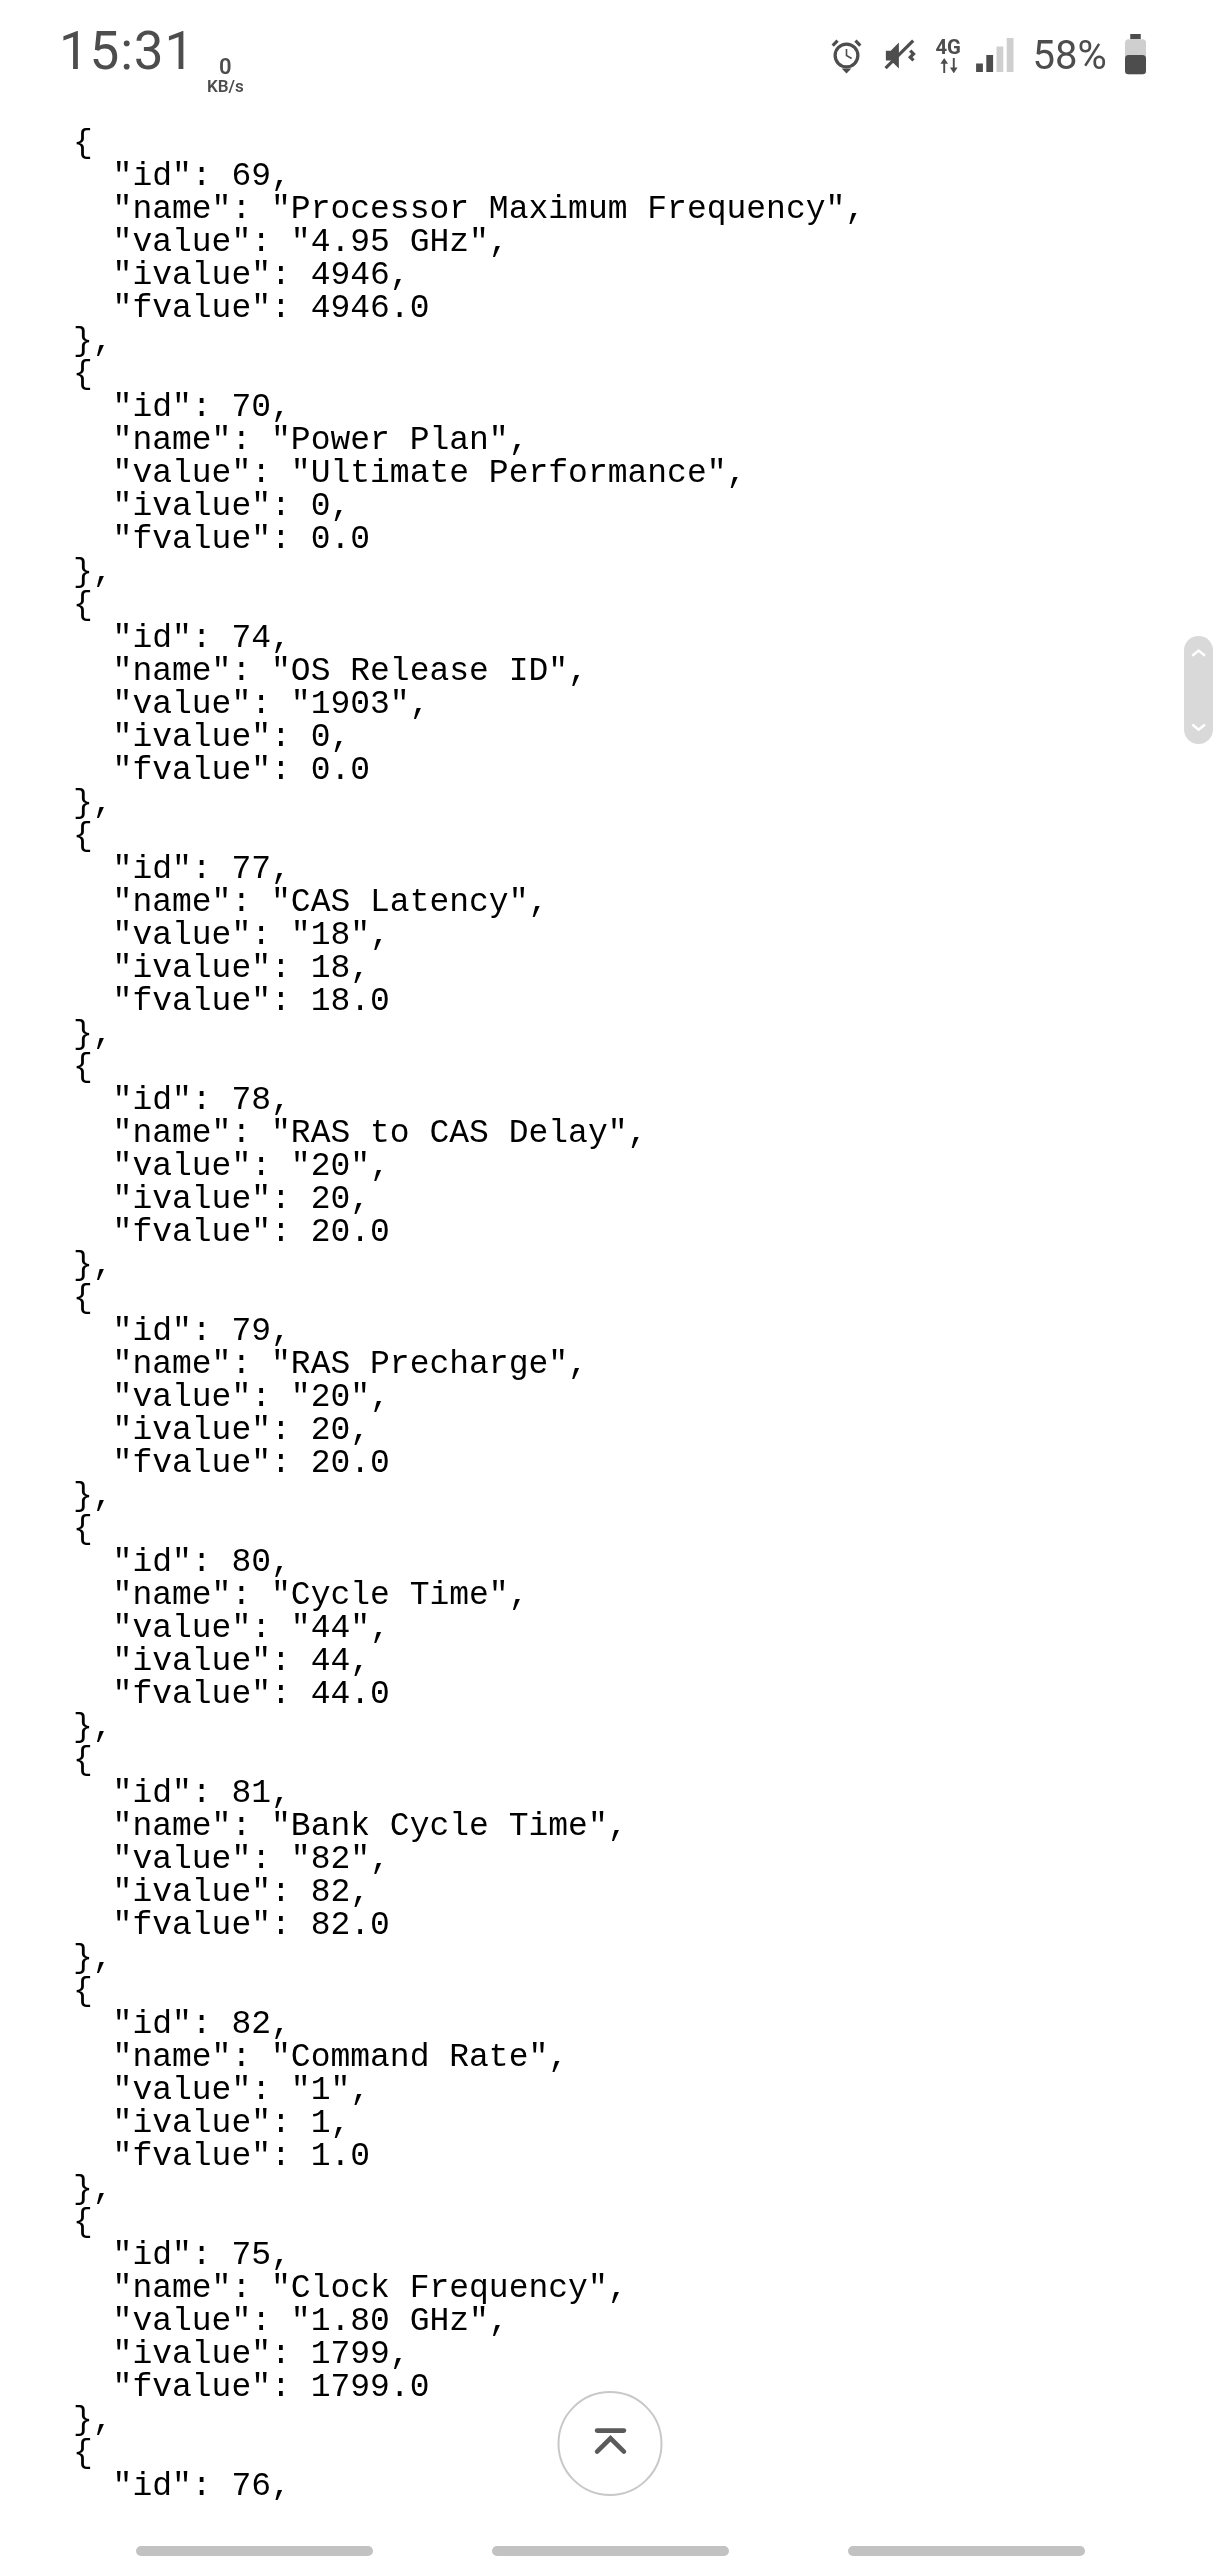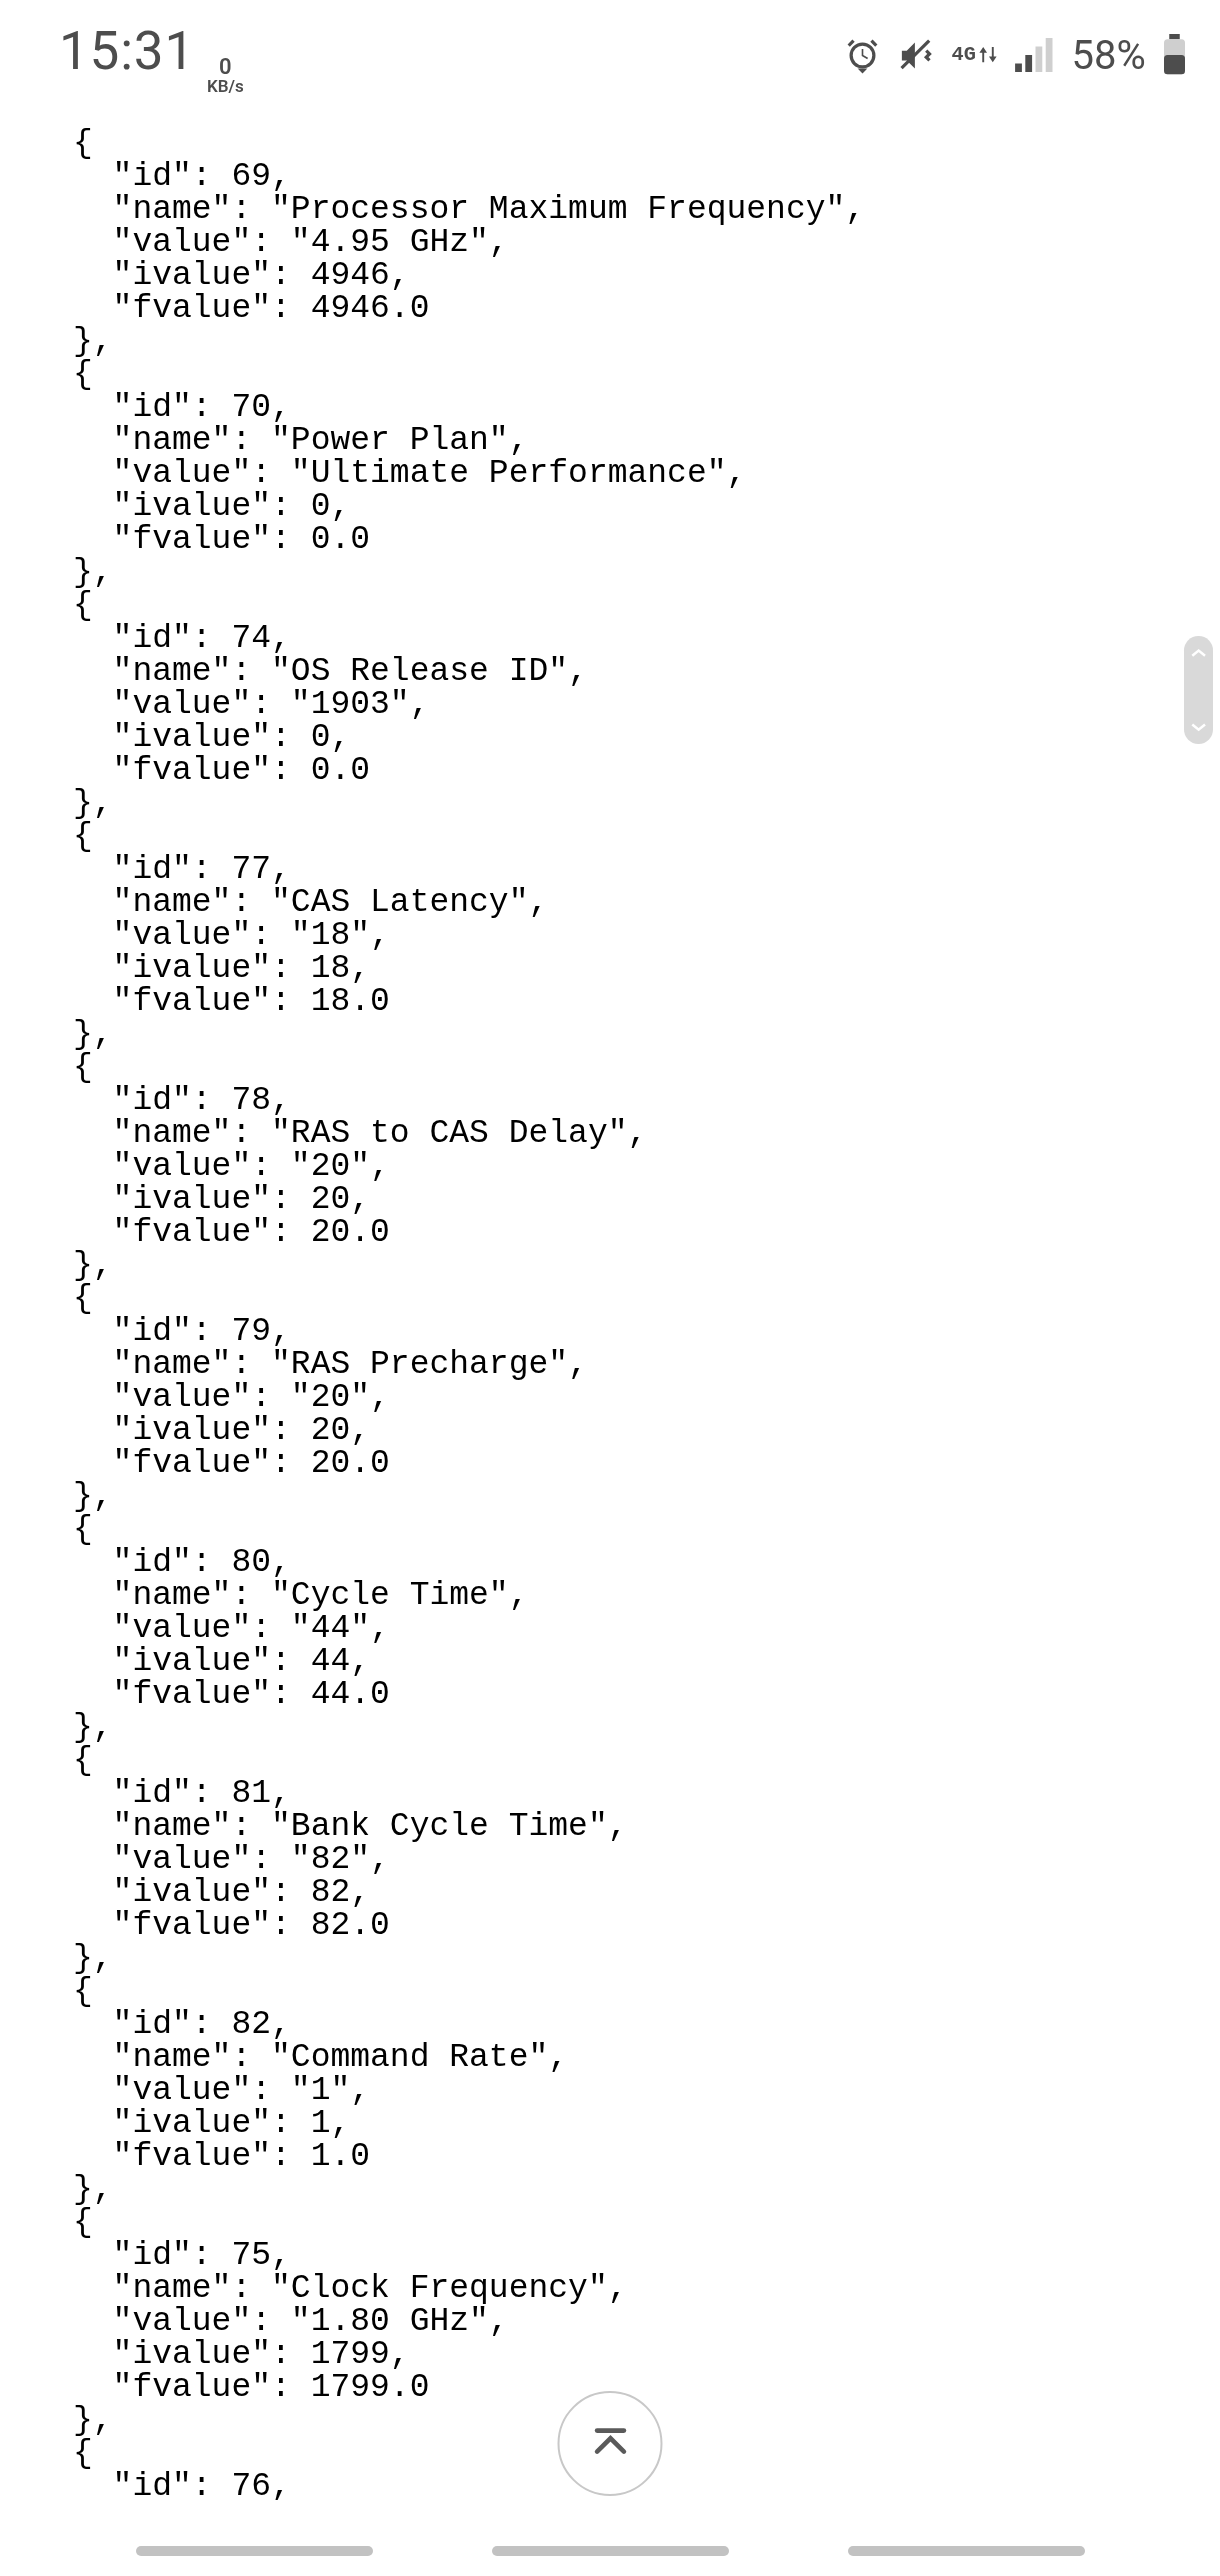--- a/index.html
+++ b/index.html
@@ -13,21 +13,21 @@
     position: relative;
   }
 
   
   .status-bar {
     position: absolute;
     top: 0; left: 0; right: 0;
     height: 110px;
     display: flex;
     align-items: center;
-    padding: 0 32px 0 59px;
+    padding: 0 71px 0 59px;
     font-weight: 400;
     color: #4d4d4d;
   }
   .status-left { display: flex; align-items: baseline; gap: 12px; }
   .status-time { font-size: 53px; letter-spacing: 0.8px; }
   .status-net  {
     display: flex; flex-direction: column; align-items: center;
     line-height: 1; font-weight: 600; font-size: 20.3px;
     transform: translateY(5.1px);
   }
@@ -126,21 +126,21 @@
     </span>
 
     <span class="ico">
       <svg width="39" height="39" viewBox="0 0 24 24" fill="#4d4d4d">
         <path d="M3 9v6h3l5 5V4L6 9H3z"></path>
         <path d="M20.5 3.5 3.5 20.5l-1.4-1.4 17-17z"></path>
         <path d="M18 9l2 2-2 2 2 2" stroke="#4d4d4d" stroke-width="2" fill="none"></path>
       </svg>
     </span>
 
-    <span class="ico" style="display:flex;align-items:center;line-height:1;font-family:Liberation Mono, monospace;">
+    <span class="ico" style="display:flex;flex-direction:column;align-items:flex-end;line-height:1;">
       <span style="font-size:20.3px;font-weight:700;">4G</span>
       <svg width="24" height="15.3" viewBox="0 0 24 16" fill="#4d4d4d">
         <path d="M7 0 3 6h3v10h2V6h3zM17 16l4-6h-3V0h-2v10h-3z"></path>
       </svg>
     </span>
 
     <span class="ico">
       <svg width="41" height="34" viewBox="0 0 24 20">
         <rect x="0" y="15" width="4" height="5" fill="#4d4d4d"></rect>
         <rect x="6" y="10" width="4" height="10" fill="#4d4d4d"></rect>

